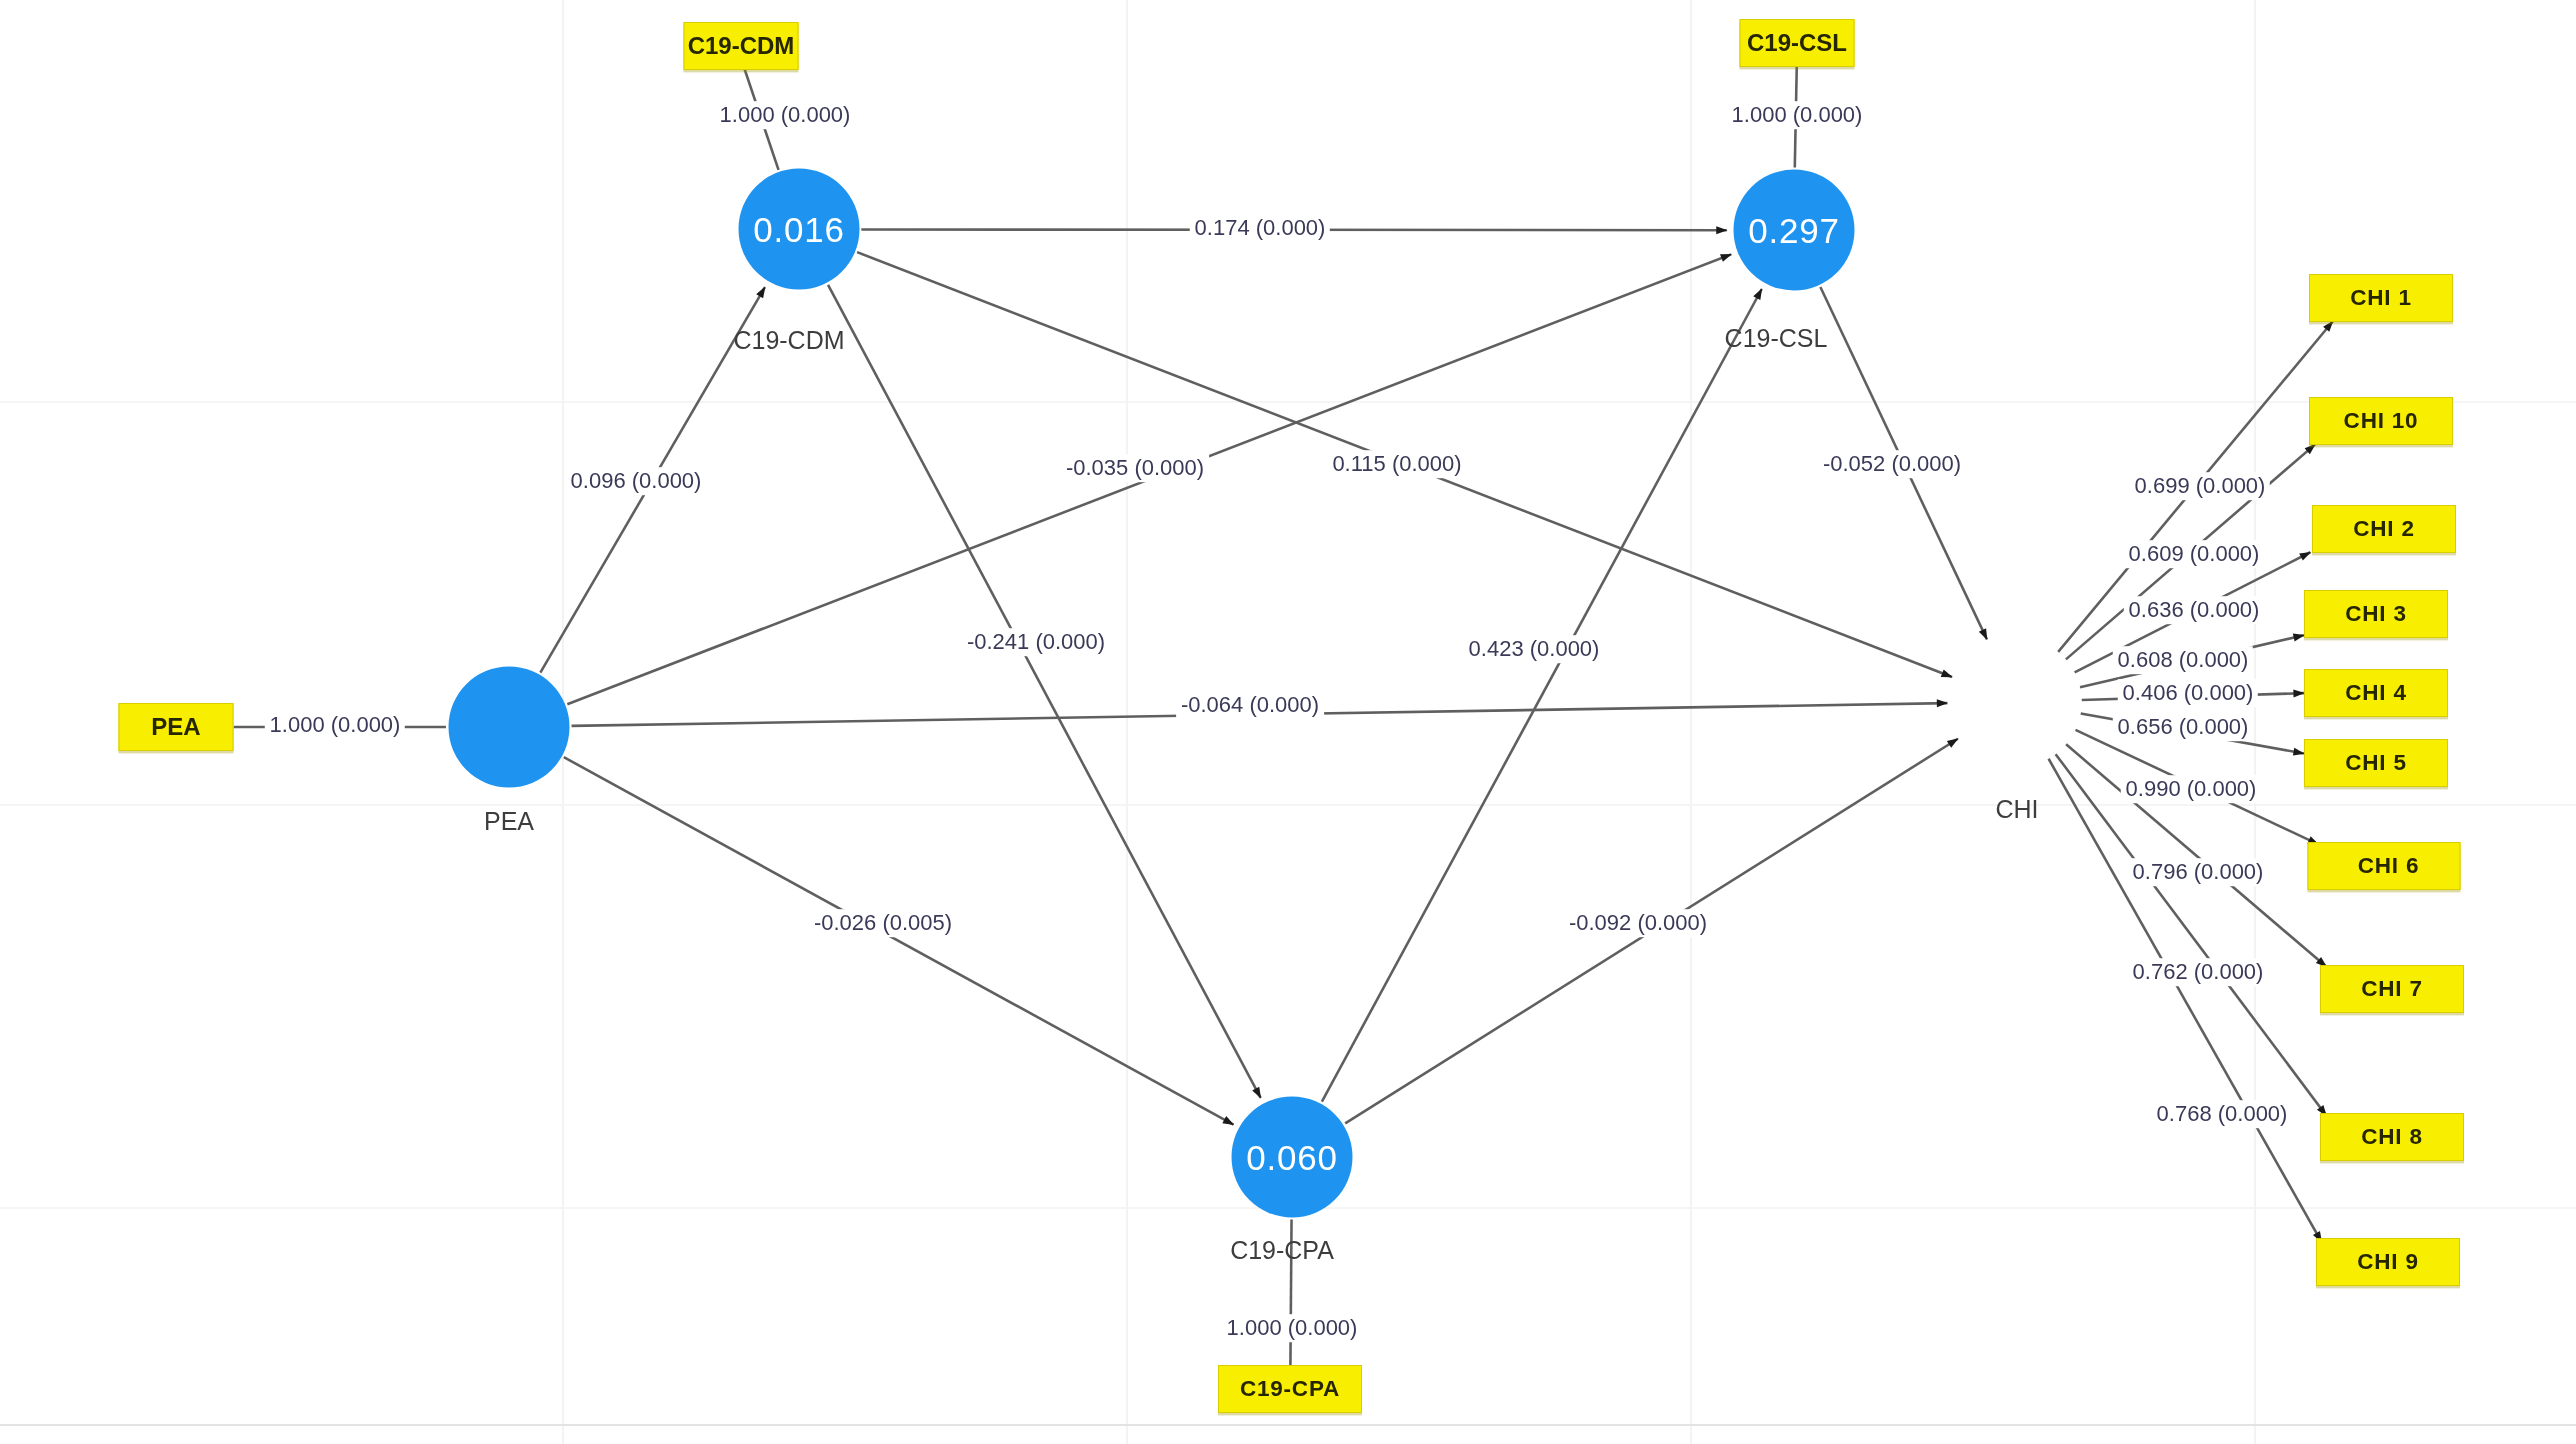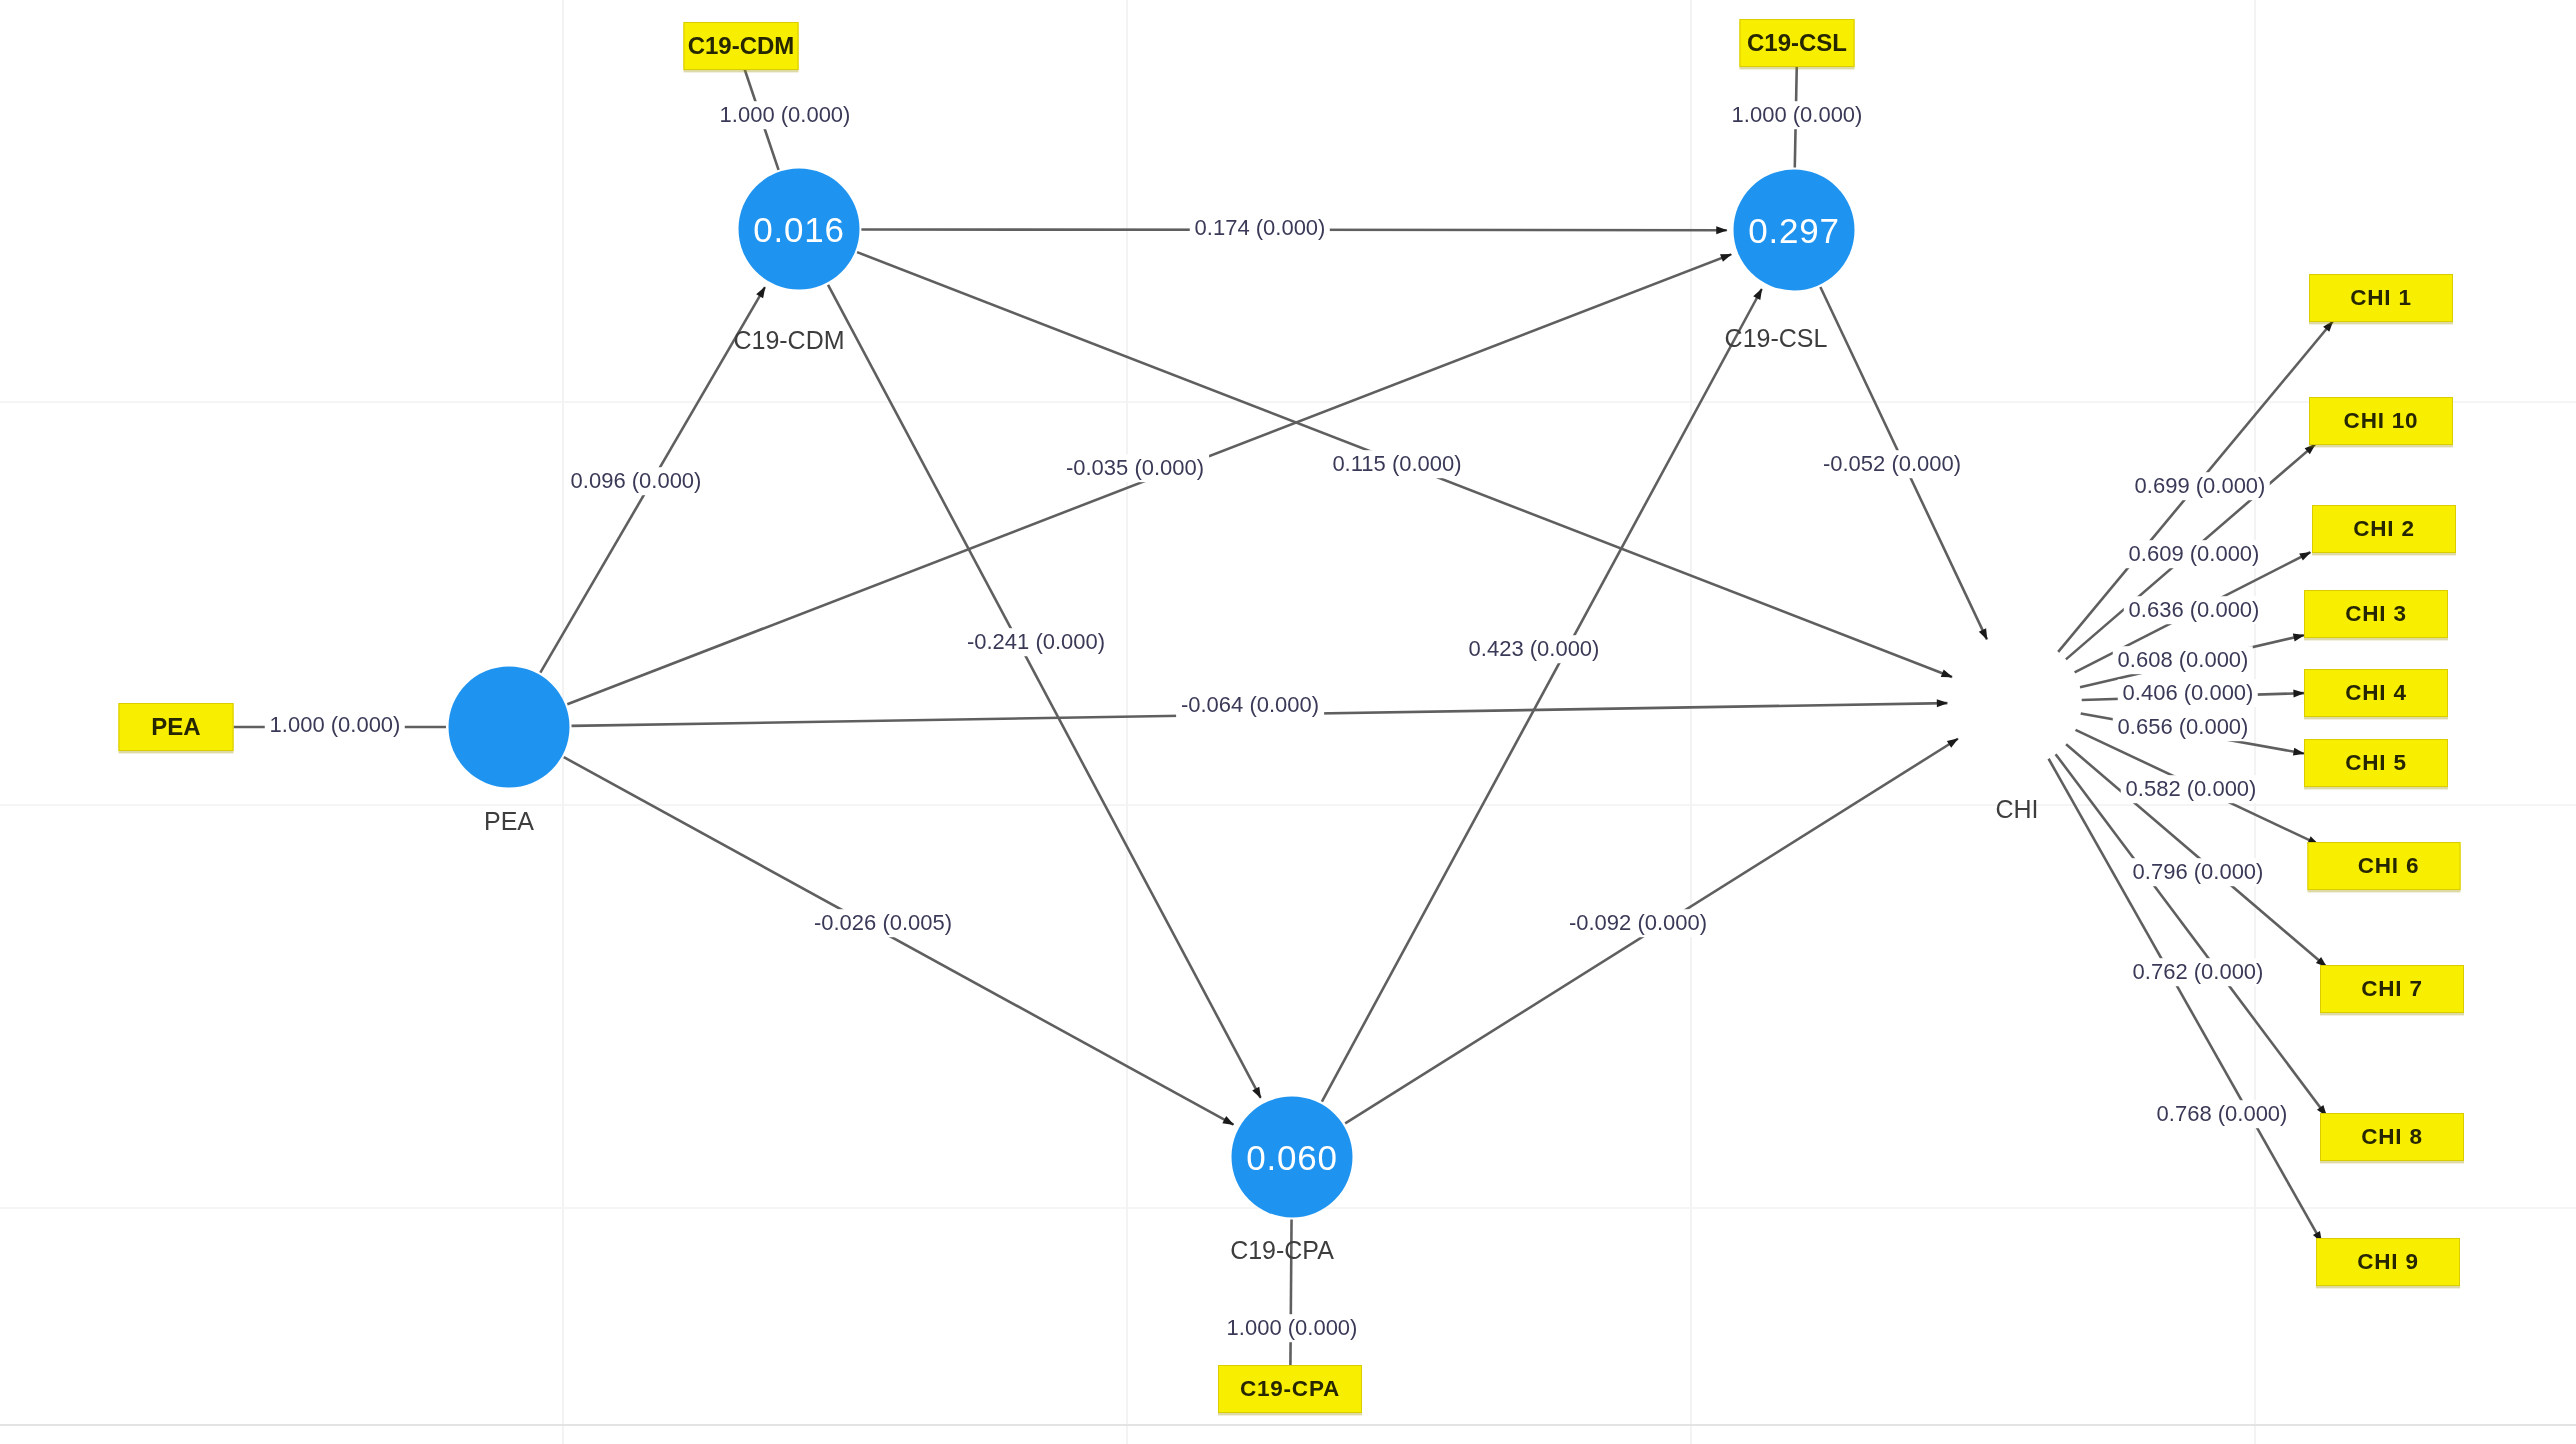--- a/index.html
+++ b/index.html
@@ -148,19 +148,19 @@
   <div class="plabel" style="left:1534px;top:649px;">0.423 (0.000)</div>
   <div class="plabel" style="left:1638px;top:923px;">-0.092 (0.000)</div>
   <div class="plabel" style="left:1892px;top:464px;">-0.052 (0.000)</div>
 
   <div class="plabel" style="left:2200px;top:486px;">0.699 (0.000)</div>
   <div class="plabel" style="left:2194px;top:554px;">0.609 (0.000)</div>
   <div class="plabel" style="left:2194px;top:610px;">0.636 (0.000)</div>
   <div class="plabel" style="left:2183px;top:660px;">0.608 (0.000)</div>
   <div class="plabel" style="left:2188px;top:693px;">0.406 (0.000)</div>
   <div class="plabel" style="left:2183px;top:727px;">0.656 (0.000)</div>
-  <div class="plabel" style="left:2191px;top:789px;">0.582 (0.000)</div>
+  <div class="plabel" style="left:2191px;top:789px;">0.990 (0.000)</div>
   <div class="plabel" style="left:2198px;top:872px;">0.796 (0.000)</div>
   <div class="plabel" style="left:2198px;top:972px;">0.762 (0.000)</div>
   <div class="plabel" style="left:2222px;top:1114px;">0.768 (0.000)</div>
 
 </div>
 
 
 </body></html>

